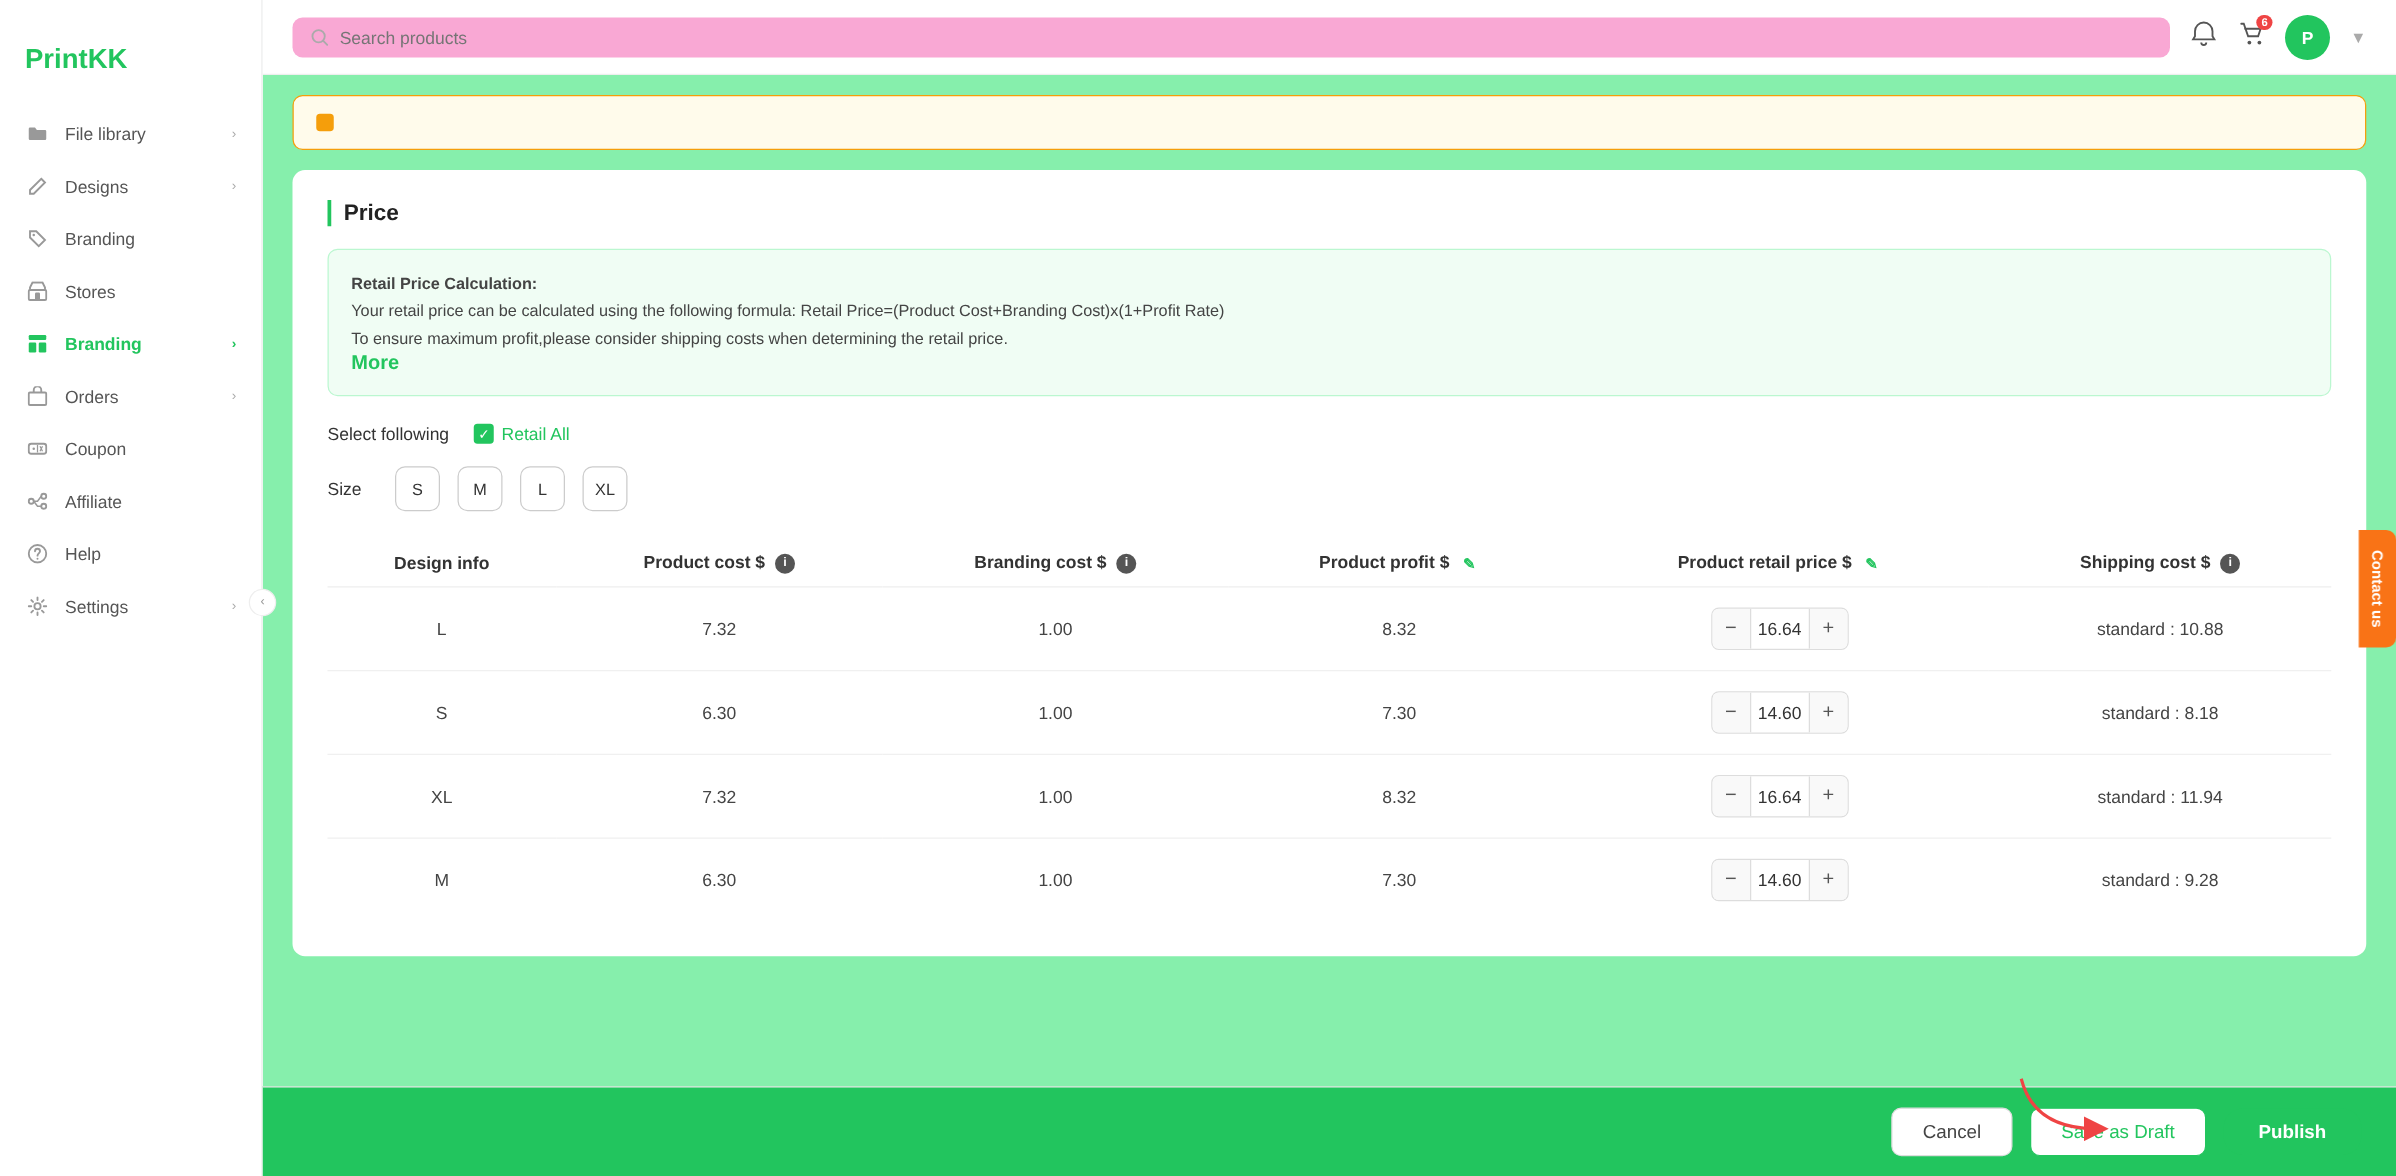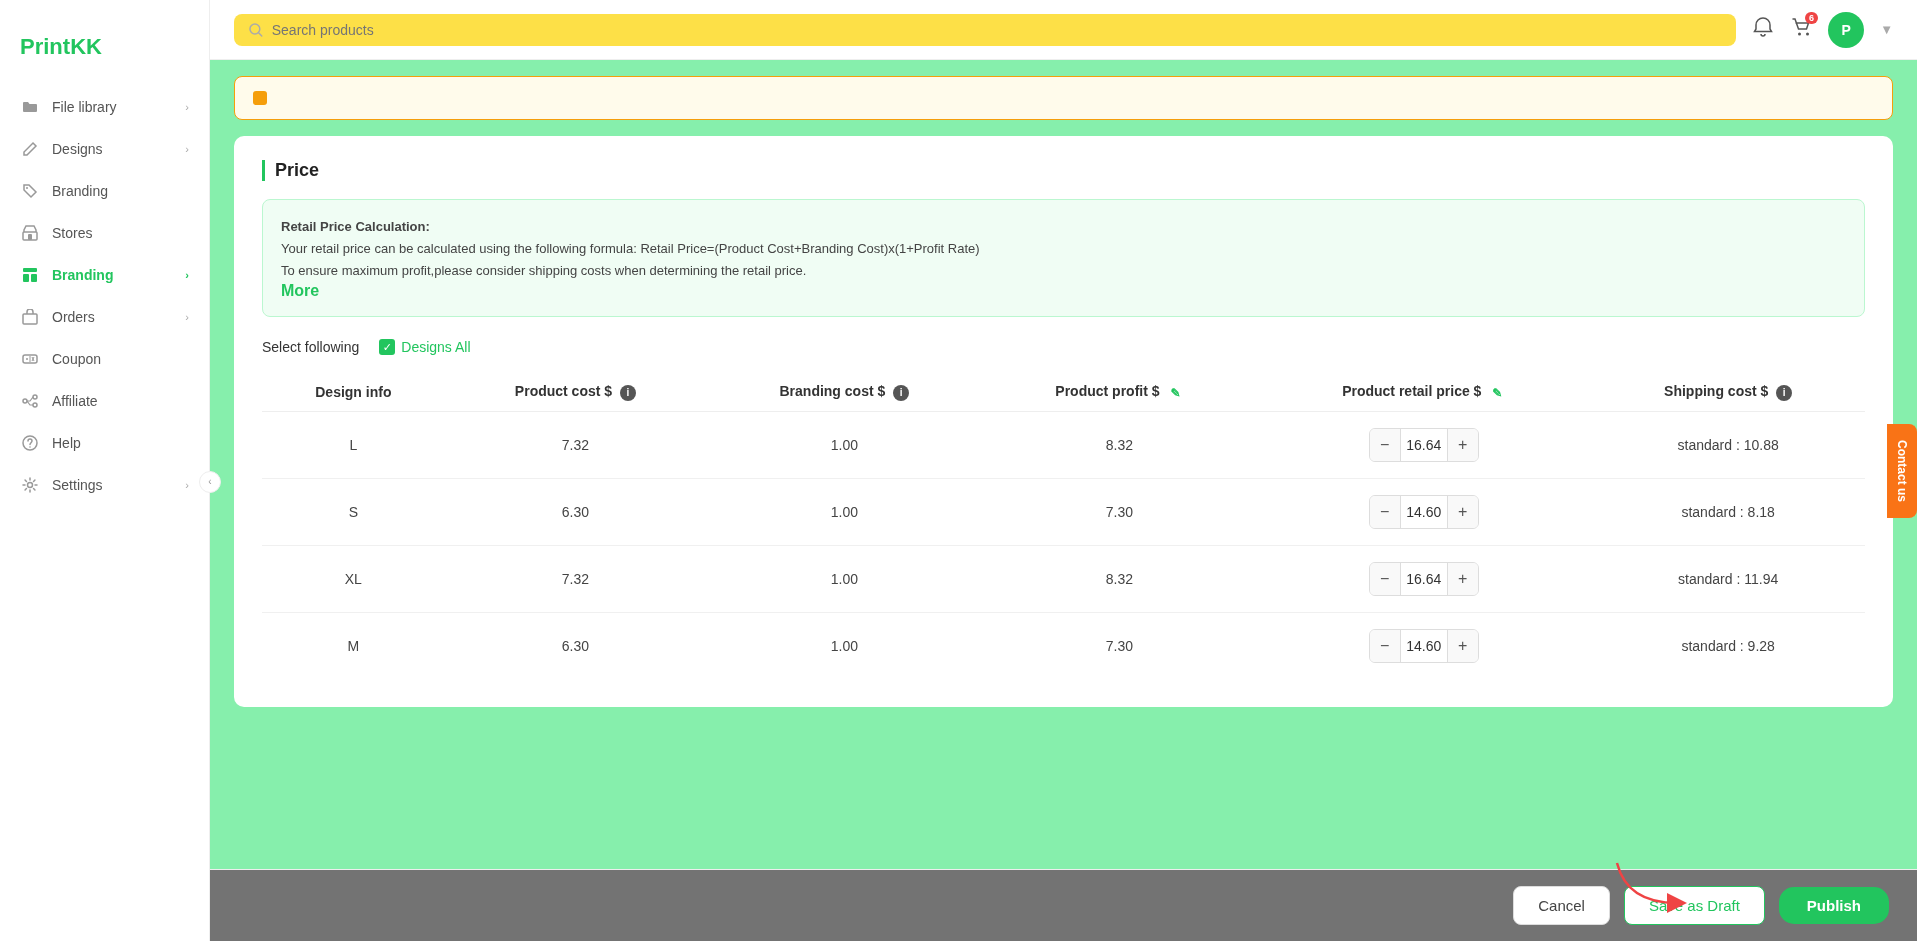--- a/index.html
+++ b/index.html
@@ -88,21 +88,21 @@
       padding: 0 24px;
       height: 60px;
       display: flex;
       align-items: center;
       gap: 16px;
     }
     .search-bar {
       flex: 1;
       display: flex;
       align-items: flex-end;
-      background: #fde047;
+      background: #f9a8d4;
       border-radius: 8px;
       padding: 8px 14px;
       gap: 8px;
     }
     .search-bar input {
       border: none;
       background: transparent;
       outline: none;
       font-size: 14px;
       color: #555;
@@ -351,21 +351,21 @@
       font-size: 14px;
       color: #333;
       border-left: 1px solid #ddd;
       border-right: 1px solid #ddd;
       height: 32px;
       line-height: 32px;
     }
 
     
     .footer-bar {
-      background: #737373;
+      background: #22c55e;
       padding: 16px 28px;
       display: flex;
       justify-content: flex-end;
       gap: 14px;
       align-items: center;
       border-top: 1px solid #eee;
     }
     .btn-cancel {
       background: #fff;
       border: 1px solid #ddd;
@@ -584,24 +584,31 @@
         <p><strong>Retail Price Calculation:</strong></p>
         <p>Your retail price can be calculated using the following formula: Retail Price=(Product Cost+Branding Cost)x(1+Profit Rate)</p>
         <p>To ensure maximum profit,please consider shipping costs when determining the retail price.</p>
         <a href="#">More</a>
       </div>
 
       <div class="attribute-row">
         <span class="attribute-label">Select following</span>
         <div class="select-all-cb">
           <div class="cb-box">✓</div>
-          <span class="select-all-label">Designs All</span>
+          <span class="select-all-label">Retail All</span>
         </div>
       </div>
 
+      <div class="size-row">
+        <span class="size-label">Size</span>
+        <button class="size-btn">S</button>
+        <button class="size-btn">M</button>
+        <button class="size-btn">L</button>
+        <button class="size-btn">XL</button>
+      </div>
 
       <table class="price-table">
         <thead>
           <tr>
             <th>Design info</th>
             <th>
               <span>Product cost $</span>
               <span class="th-icon">i</span>
             </th>
             <th>

